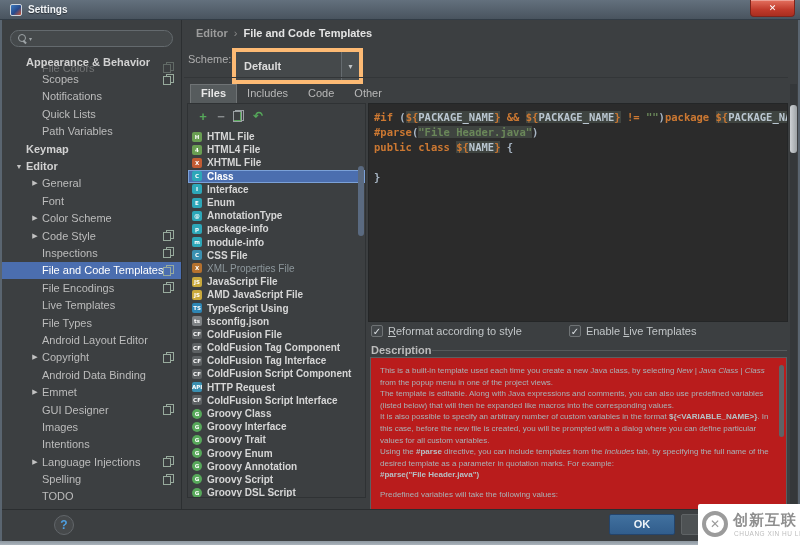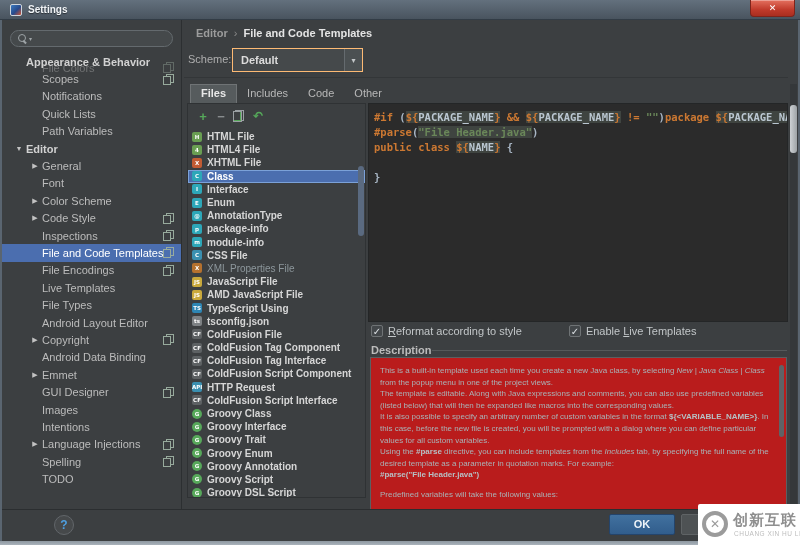--- a/index.html
+++ b/index.html
@@ -45,22 +45,22 @@
   .dup::before { content:""; position:absolute; right:0; top:0; width:6px; height:7px; border:1px solid #98ab9d; }
   .dup::after  { content:""; position:absolute; left:0; bottom:0; width:6px; height:7px; border:1px solid #98ab9d; background:#3c3f41; }
   .tree-row.sel .dup::after { background:#4b6eaf; }
   .tree-ghost { position:absolute; left:0; top:39px; width:179px; opacity:.4; }
 
   
   .breadcrumb { position:absolute; left:196px; top:27px; font-size:11px; font-weight:bold; color:#9c9c9c; }
   .breadcrumb .sep { color:#8a8a8a; padding:0 6px; font-weight:normal; }
   .breadcrumb .page { color:#e4e4e4; }
   .scheme-label { position:absolute; left:188px; top:53px; font-size:11px; color:#aeaeae; }
-  .combo { position:absolute; left:232px; top:48px; width:131px; height:24px; background:#45494b;
-    border:1px solid #fdba74; display:flex; align-items:center; }
+  .combo { position:absolute; left:232px; top:48px; width:131px; height:36px; background:#45494b;
+    border:4px solid #fdba74; display:flex; align-items:center; }
   .combo .val { font-size:11px; font-weight:bold; color:#dcdcdc; padding-left:8px; flex:1; }
   .combo .dd { width:18px; height:100%; border-left:1px solid #656b6f; color:#c2c6c8; font-size:8px;
     display:flex; align-items:center; justify-content:center; background:#4b5052; }
   .hsep { position:absolute; left:184px; top:77px; width:604px; height:1px; background:#333638; }
 
   
   .tabs { position:absolute; left:190px; top:84px; height:19px; display:flex; }
   .tab { padding:3px 10px 0; font-size:11px; color:#b8b8b8; height:30px; }
   .tab.sel { background:#565b5d; border:1px solid #6f7375; border-bottom:none; color:#e8e8e8; font-weight:bold; padding-top:2px; }
 
@@ -162,20 +162,24 @@
         </div>
         <div class="tree-row lvl2">
           <span class="arrow"></span>
           <span class="lab">Quick Lists</span>
         </div>
         <div class="tree-row lvl2">
           <span class="arrow"></span>
           <span class="lab">Path Variables</span>
         </div>
         <div class="tree-row lvl1 bold">
+          <span class="arrow"></span>
+          <span class="lab">Keymap</span>
+        </div>
+        <div class="tree-row lvl1 bold">
           <span class="arrow">▼</span>
           <span class="lab">Editor</span>
         </div>
         <div class="tree-row lvl2">
           <span class="arrow">▶</span>
           <span class="lab">General</span>
         </div>
         <div class="tree-row lvl2">
           <span class="arrow"></span>
           <span class="lab">Font</span>

